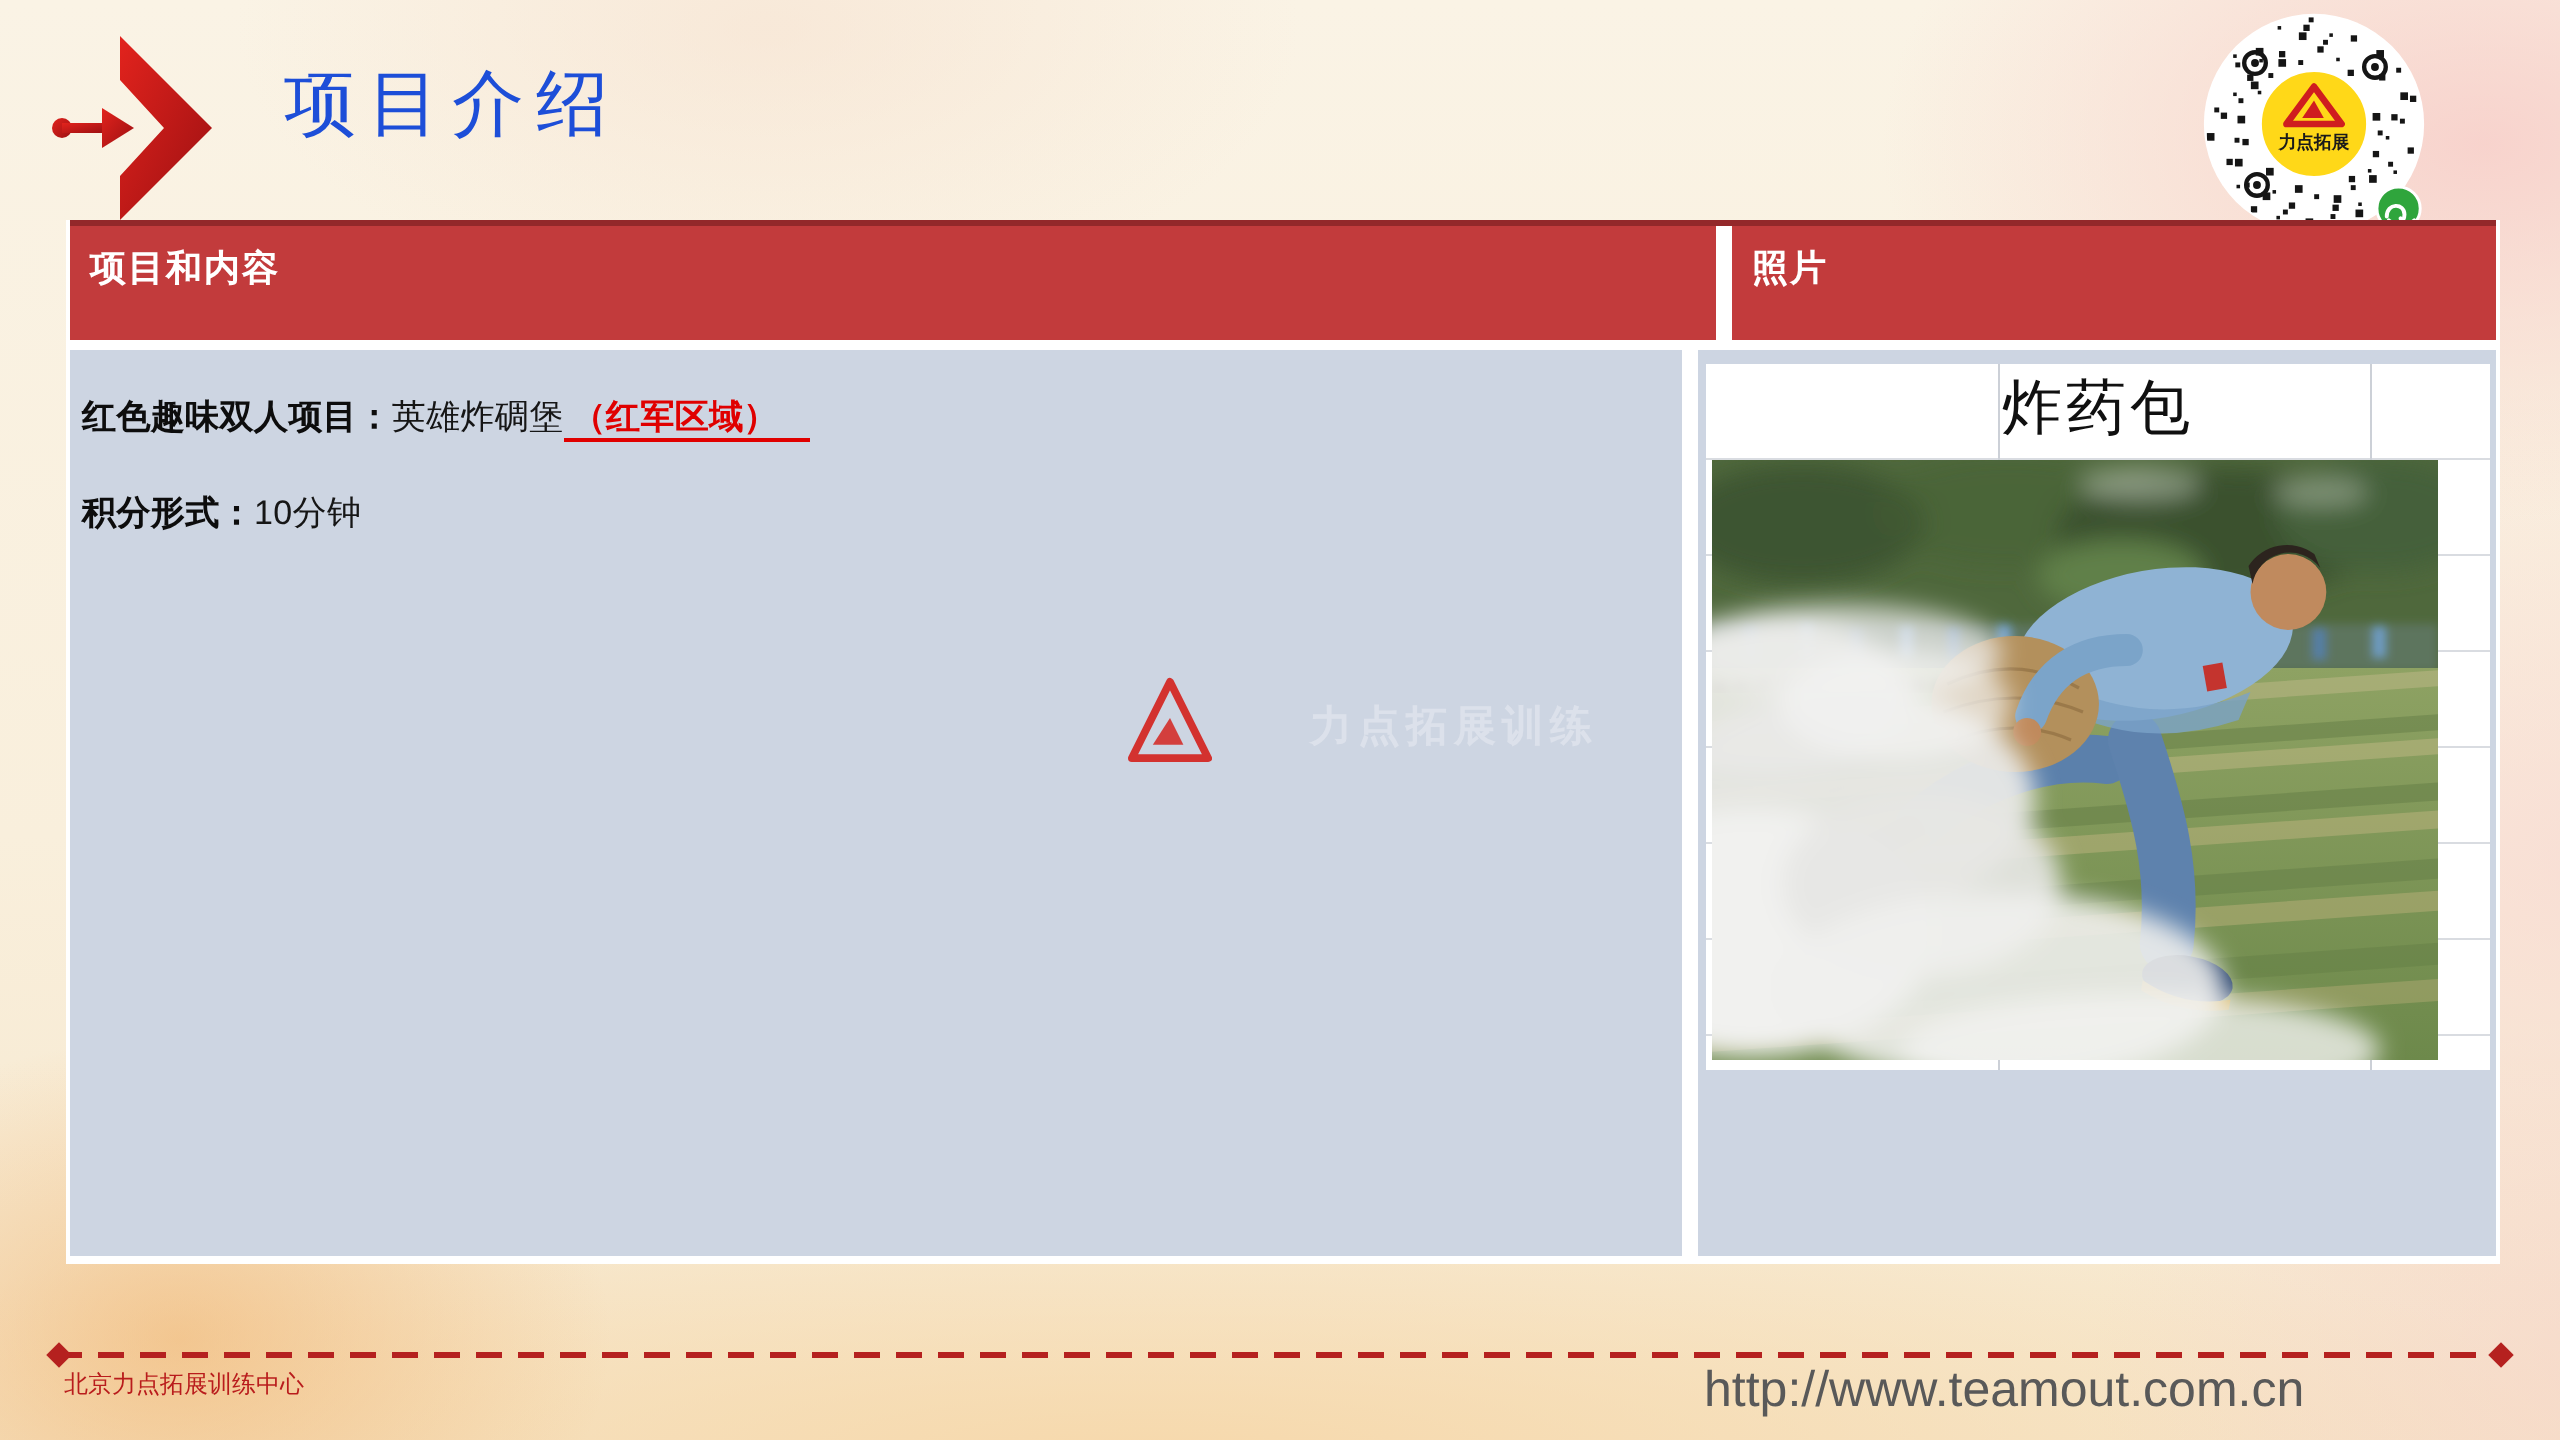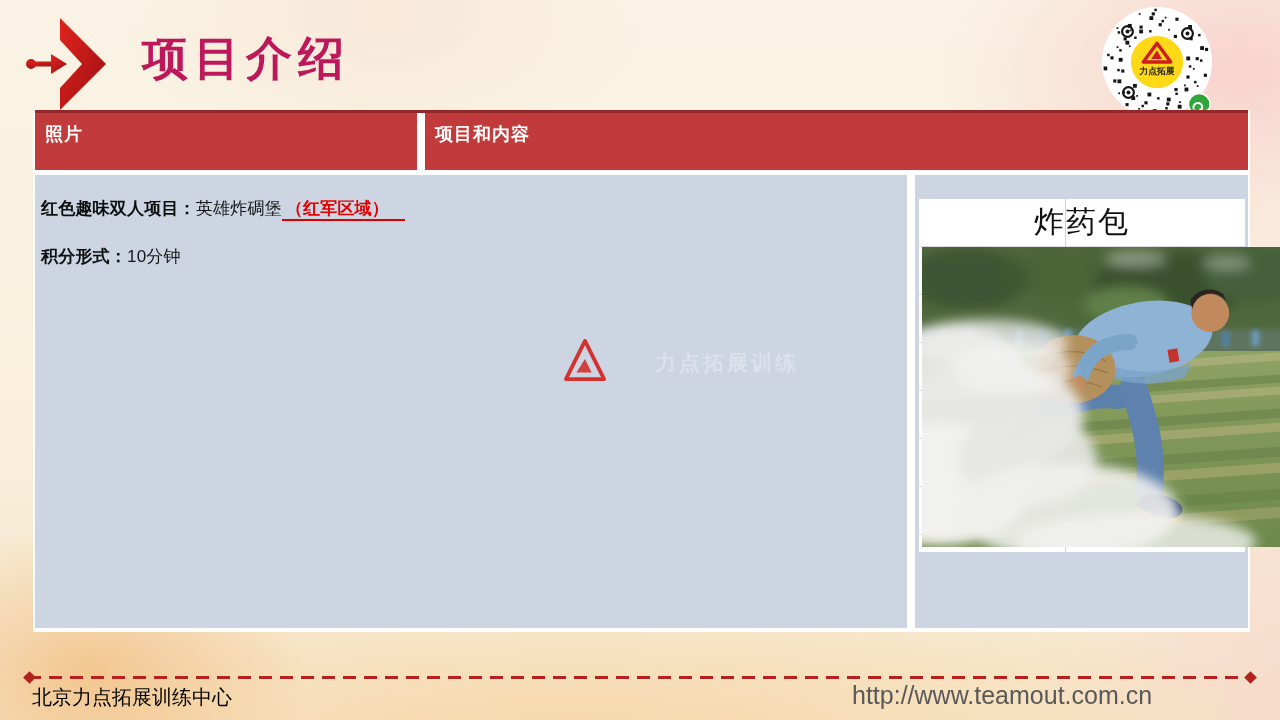--- a/index.html
+++ b/index.html
@@ -10,64 +10,64 @@
       radial-gradient(430px 270px at 97% 10%, rgba(247,203,199,.8), rgba(247,203,199,0) 70%),
       radial-gradient(520px 330px at 102% 60%, rgba(248,212,208,.6), transparent 72%),
       radial-gradient(380px 240px at 103% 95%, rgba(247,206,200,.55), transparent 72%),
       radial-gradient(380px 200px at 30% 2%, rgba(246,224,206,.55), transparent 70%),
       radial-gradient(300px 210px at 7% 93%, rgba(240,178,108,.6), transparent 72%),
       radial-gradient(980px 170px at 45% 101%, rgba(246,214,166,.85), transparent 78%),
       linear-gradient(180deg,#faf3e5 0%,#f9efdc 58%,#f6e7cc 100%);}
   
   .arrow-ic{position:absolute;left:18px;top:12px;width:100px;height:88px;}
   .page-title{position:absolute;left:142px;top:28px;margin:0;
-      font-family:"Liberation Serif",serif;font-weight:700;font-size:46px;
-      letter-spacing:6px;color:#be185d;}
+      font-family:"Liberation Serif",serif;font-weight:400;font-size:36px;
+      letter-spacing:6px;color:#1d4ed8;}
   .qr{position:absolute;left:1098px;top:3px;width:118px;height:118px;}
   
   .table{position:absolute;left:33px;top:110px;width:1217px;background:#fff;
          padding:0 2px 4px 2px;box-sizing:border-box;}
   .thead{display:flex;gap:8px;border-top:3px solid #93282a;}
   .th{background:#c23b3c;color:#fff;height:57px;box-sizing:border-box;
       font-family:"Liberation Serif",serif;font-weight:700;font-size:18px;
       padding:9px 0 0 10px;letter-spacing:1px;}
   .th-left{width:823px;}
   .th-right{flex:1;}
   .tbody{display:flex;gap:8px;margin-top:5px;}
   .td{background:#cdd5e2;height:453px;box-sizing:border-box;}
-  .td-left{width:872px;padding:10px 8px 0 6px;position:relative;}
+  .td-left{width:806px;padding:10px 8px 0 6px;position:relative;}
   .td-right{flex:1;position:relative;}
   .line,.para{margin:0;font-size:17px;line-height:48px;color:#161616;
       text-align:justify;letter-spacing:.2px;}
   .line b,.para b{font-weight:700;color:#0d0d0d;}
   .red-ul{color:#e00000;font-weight:700;border-bottom:2px solid #e00000;
       padding:0 16px 1px 4px;}
   
   .watermark{position:absolute;left:529px;top:160px;display:flex;align-items:center;
       pointer-events:none;z-index:3;gap:43px;}
   .watermark svg{width:42px;height:50px;}
   .wm-text{font-size:21px;font-weight:700;letter-spacing:3px;
       color:rgba(222,226,236,.88);margin-left:6px;margin-top:6px;}
   
-  .photo-card{margin:24px 3px 0 4px;background:#fff;position:relative;height:353px;}
+  .photo-card{margin:7px 3px 0 4px;background:#fff;position:relative;height:353px;}
   .photo-card::before{content:"";position:absolute;inset:0;pointer-events:none;background:
       linear-gradient(90deg,transparent 146px,#ccd0d7 146px,#ccd0d7 147px,transparent 147px),
       linear-gradient(90deg,transparent 332px,#ccd0d7 332px,#ccd0d7 333px,transparent 333px),
       repeating-linear-gradient(180deg,transparent 0 47px,#d9dce1 47px,#d9dce1 48px);}
   .photo-label{position:relative;z-index:1;text-align:center;height:48px;line-height:46px;
       font-size:30px;letter-spacing:2px;color:#101010;}
   .photo{position:absolute;left:3px;top:48px;width:363px;height:300px;overflow:hidden;z-index:2;}
   .photo svg{display:block;width:100%;height:100%;}
   
   .dash{position:absolute;left:28px;width:1224px;top:676px;height:3px;
       background:repeating-linear-gradient(90deg,#b5211f 0 13px,transparent 13px 21px);}
   .dash::before,.dash::after{content:"";position:absolute;top:-3px;width:9px;height:9px;
       background:#b5211f;transform:rotate(45deg);}
   .dash::before{left:-3px;} .dash::after{right:-3px;}
-  .footer-left{position:absolute;left:32px;top:684px;font-size:20px;color:#000000;}
+  .footer-left{position:absolute;left:32px;top:684px;font-size:12px;color:#b91c1c;}
   .footer-right{position:absolute;left:852px;top:681px;font-size:25px;color:#595959;}
 </style>
 </head>
 <body>
 
 <div class="slide">
   <div class="bg"></div>
 
   <div class="arrow-ic">
     <svg viewBox="0 0 100 100">
@@ -176,22 +176,22 @@
       <path d="M60,41 L74,60 L46,60 Z" fill="none" stroke="#cf1d1f" stroke-width="3.4" stroke-linejoin="round"></path>
       <path d="M54,57 L60,48 L65,57 Z" fill="#cf1d1f"></path>
       <text x="60" y="72" text-anchor="middle" font-size="9" font-weight="700" fill="#1a1a1a">力点拓展</text>
       <circle cx="103" cy="103" r="11" fill="#2fa53c" stroke="#ffffff" stroke-width="1.5"></circle>
       <path d="M97,107 c0,-7 9,-7 9,-1 c0,5 -5,6 -8,3 M104,108 c2,3 5,3 7,1" fill="none" stroke="#ffffff" stroke-width="2" stroke-linecap="round"></path>
     </svg>
   </div>
 
   <div class="table">
     <div class="thead">
+      <div class="th th-left">项目和内容</div>
       <div class="th th-right">照片</div>
-      <div class="th th-left">项目和内容</div>
     </div>
     <div class="tbody">
       <div class="td td-left">
         <p class="line"><b>红色趣味双人项目：</b><span>英雄炸碉堡</span><span class="red-ul">（红军区域）</span></p>
         <p class="line"><b>积分形式：</b><span>10分钟</span></p>
         <div class="watermark">
           <svg viewBox="0 0 44 50">
             <path d="M22,5 L42,45 L2,45 Z" fill="none" stroke="#d42420" stroke-width="4" stroke-linejoin="round" opacity=".92"></path>
             <path d="M13,38 L22,24 L29,38 Z" fill="#d42420" opacity=".85"></path>
           </svg>

